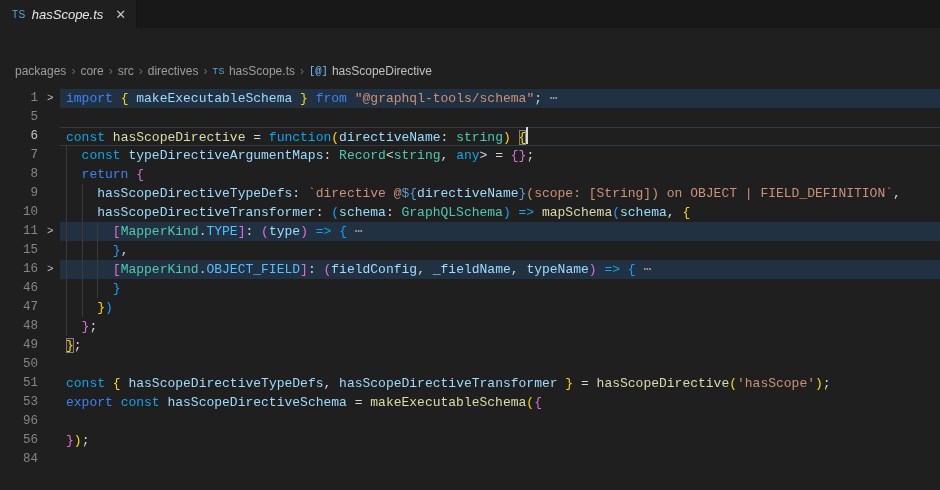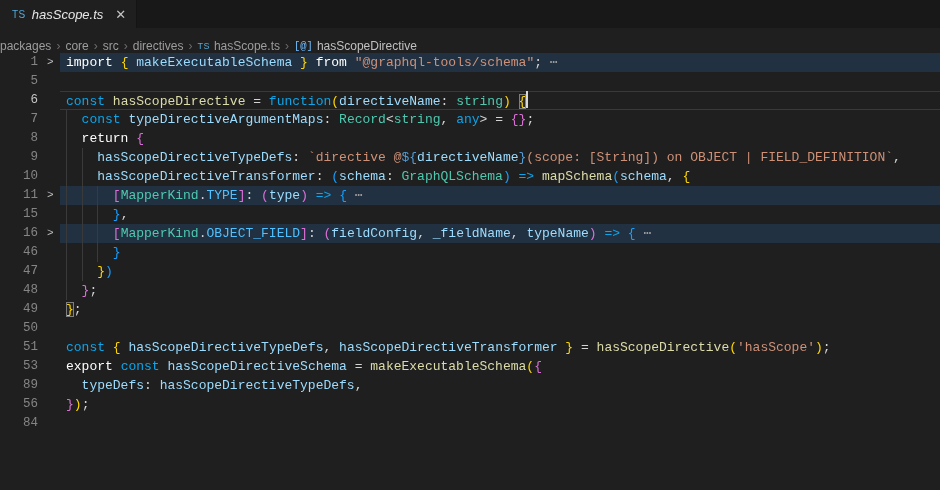--- a/index.html
+++ b/index.html
@@ -16,22 +16,22 @@
   .tab {
     display: flex; align-items: center; gap: 6px;
     padding: 0 10px 0 12px; background: #1f1f1f; cursor: pointer;
     border-right: 1px solid #141414;
   }
   .tab-title { font-style: italic; font-size: 13px; color: #e7e7e7; }
   .ts-icon { color: #53a9d8; font-weight: normal; font-size: 10px; font-style: normal; letter-spacing: 0.5px; }
   .close-icon { color: #c5c5c5; font-size: 13px; margin-left: 6px; font-style: normal; }
   
   .breadcrumbs {
-    height: 25px; background: #1f1f1f; display: flex; align-items: flex-end;
-    font-size: 12px; color: #9d9d9d; white-space: nowrap;
+    height: 25px; background: #1f1f1f; display: flex; align-items: flex-start;
+    padding-left: 15px; font-size: 12px; color: #9d9d9d; white-space: nowrap; margin-top: 36px;
   }
   .crumb { display: inline-flex; align-items: center; gap: 4px; cursor: pointer; }
   .crumb:last-child { color: #c0c0c0; }
   .crumb-sep { color: #6b6b6b; margin: 0 5px; font-size: 12px; }
   .crumb .ts-icon { font-size: 9px; }
   .symbol-icon { color: #75beff; font-family: "Liberation Mono","DejaVu Sans Mono",monospace; font-size: 10.5px; }
   
   .editor {
     position: relative; height: 437px;
     font-family: "Liberation Mono", "DejaVu Sans Mono", monospace;
@@ -47,21 +47,21 @@
   .lines { position:absolute; inset:0; }
   .row { display:flex; height:19px; line-height:19px; position:relative; }
   .ln {
     width:38px; flex:none; text-align:right; color:#858585;
     font-size:12.5px; user-select:none;
   }
   .row.cur .ln { color:#c6c6c6; }
   .chev { width:28px; flex:none; color:#bdbdbd; padding-left:9px; font-size:11px; user-select:none; cursor:pointer; }
   .code { white-space:pre; flex:none; }
   
-  .kw1 { color:#ffffff; }
+  .kw1 { color:#3b82f6; }
   .kw2 { color:#0ea5e9; }
   .var { color:#9CDCFE; }
   .fn  { color:#DCDCAA; }
   .typ { color:#4EC9B0; }
   .str { color:#CE9178; }
   .tex { color:#569CD6; }
   .pun { color:#D4D4D4; }
   .cst { color:#4FC1FF; }
   .b1  { color:#FFD700; }
   .b2  { color:#DA70D6; }
@@ -202,23 +202,22 @@
         <span class="ln">51</span>
         <span class="chev"></span>
         <span class="code"><span class="kw2">const</span><span class="pun"> </span><span class="b1">{</span><span class="pun"> </span><span class="var">hasScopeDirectiveTypeDefs</span><span class="pun">, </span><span class="var">hasScopeDirectiveTransformer</span><span class="pun"> </span><span class="b1">}</span><span class="pun"> = </span><span class="fn">hasScopeDirective</span><span class="b1">(</span><span class="str">'hasScope'</span><span class="b1">)</span><span class="pun">;</span></span>
       </div>
       <div class="row">
         <span class="ln">53</span>
         <span class="chev"></span>
         <span class="code"><span class="kw1">export</span><span class="pun"> </span><span class="kw2">const</span><span class="pun"> </span><span class="var">hasScopeDirectiveSchema</span><span class="pun"> = </span><span class="fn">makeExecutableSchema</span><span class="b1">(</span><span class="b2">{</span></span>
       </div>
       <div class="row">
-        <span class="ln">89</span>
-        <span class="chev"></span>
-        <span class="code"><span class="pun">  </span><span class="var">typeDefs</span><span class="pun">: </span><span class="var">hasScopeDirectiveTypeDefs</span><span class="pun">,</span></span>
+        <span class="ln">96</span>
+        <span class="chev"></span>
       </div>
       <div class="row">
         <span class="ln">56</span>
         <span class="chev"></span>
         <span class="code"><span class="b2">}</span><span class="b1">)</span><span class="pun">;</span></span>
       </div>
       <div class="row">
         <span class="ln">84</span>
         <span class="chev"></span>
         <span class="code"></span>

